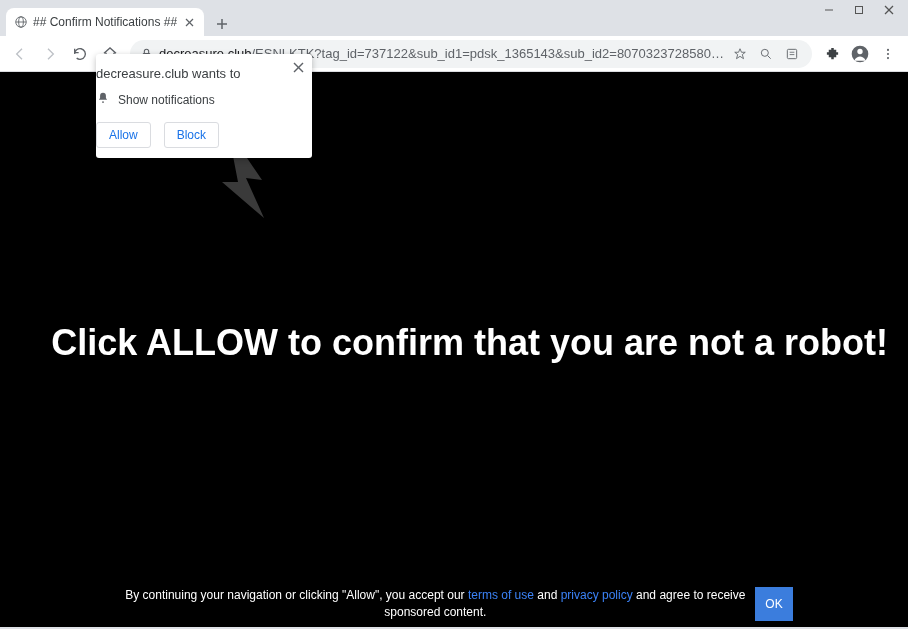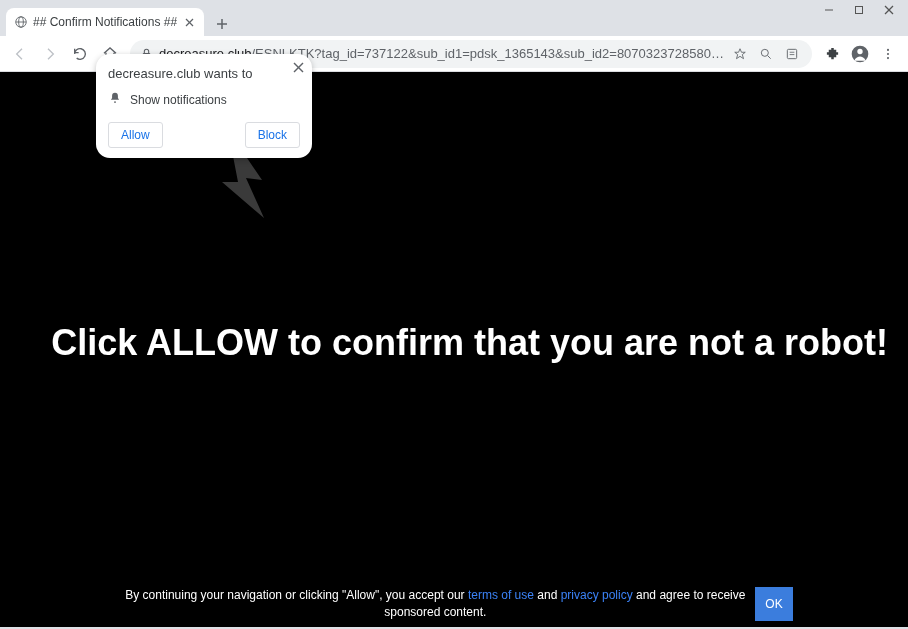--- a/index.html
+++ b/index.html
@@ -32,26 +32,26 @@
   
   .content { position:absolute; left:0; right:0; top:72px; bottom:2px; background:#000; overflow:hidden;}
   .arrow-shape { position:absolute; left:190px; top:58px; }
   .headline { position:absolute; top:250px; left:0; right:0; text-align:right; color:#fff; font-size:36px; font-weight:700; padding: 0 20px;}
   .consent { position:absolute; bottom:6px; left:0; right:0; text-align:center; color:#fff; font-size:12px; display:flex; align-items:center; justify-content:center; padding:0 10px;}
   .consent .txt { max-width: 640px; line-height:1.4; }
   .consent a { color:#3b82f6; text-decoration:none; }
   .consent .ok { background:#3b7ddd; color:#fff; padding:10px 10px; font-size:12px; border:none; cursor:pointer;}
 
   
-  .notif { position:absolute; left:96px; top:54px; width:216px; background:#fff; border-radius:14px; box-shadow:0 2px 6px rgba(0,0,0,0.25); padding:12px 12px 10px 12px;}
+  .notif { position:absolute; left:96px; top:54px; width:216px; background:#fff; border-radius:3px; box-shadow:0 2px 6px rgba(0,0,0,0.25); padding:12px 12px 10px 0;}
   .notif .close { position:absolute; right:8px; top:6px; color:#5f6368; font-size:14px; cursor:pointer;}
   .notif .origin { font-size:13px; color:#3c4043; margin-bottom:10px;}
   .notif .row { display:flex; align-items:center; gap:8px; font-size:12px; color:#3c4043; margin-bottom:14px;}
   .notif .row .bell { color:#5f6368; }
-  .notif .btns { display:flex; justify-content:space-between; gap:13px;}
+  .notif .btns { display:flex; justify-content:flex-start; gap:13px;}
   .notif .btn { border:1px solid #dadce0; background:#fff; color:#1a73e8; font-size:12px; padding:5px 12px; border-radius:3px; cursor:pointer;}
 </style>
 </head>
 <body>
 
 <div class="window-controls">
   <div class="wc">
     <svg width="10" height="10">
         <line x1="1" y1="5" x2="9" y2="5" stroke="#555" stroke-width="1"></line>
       </svg>

